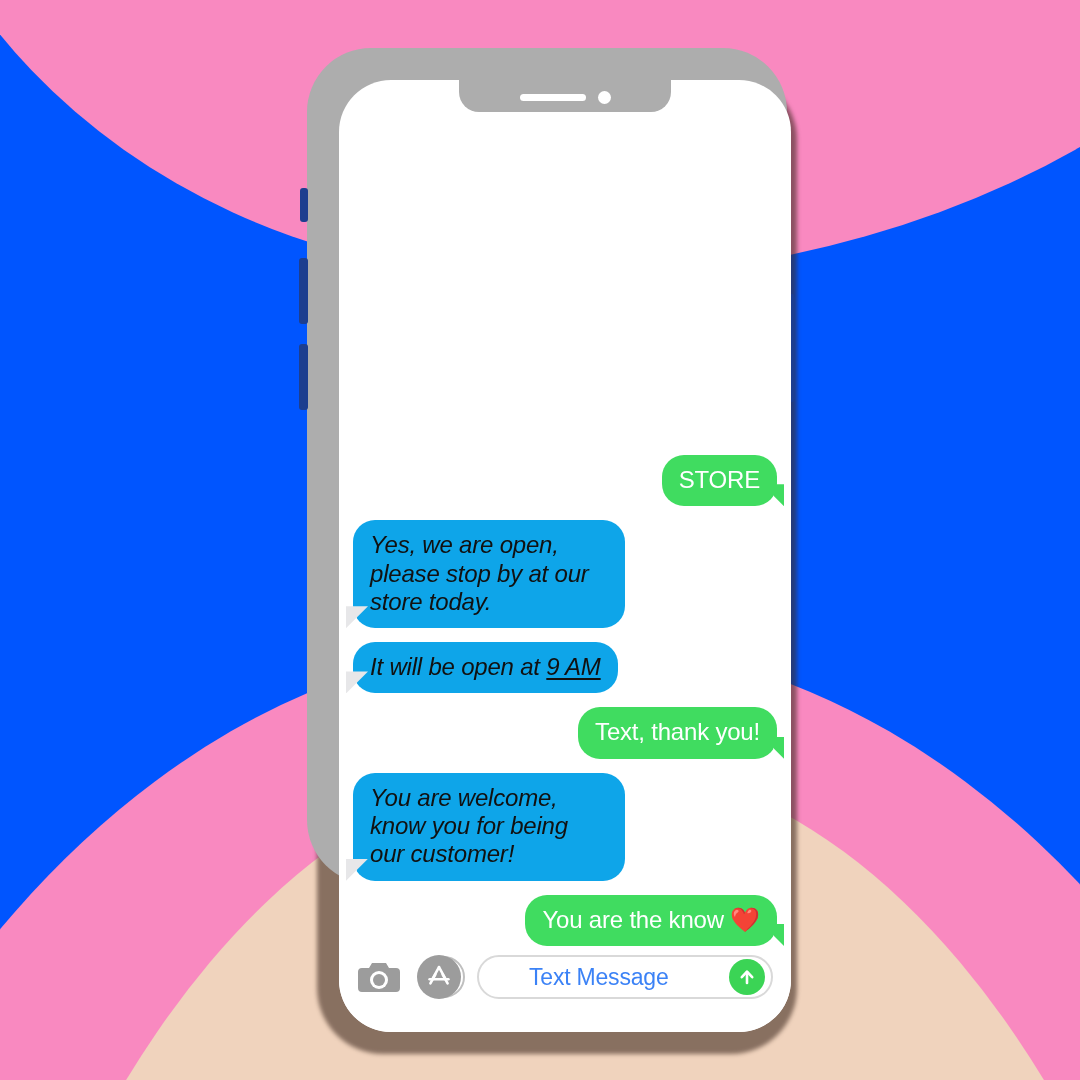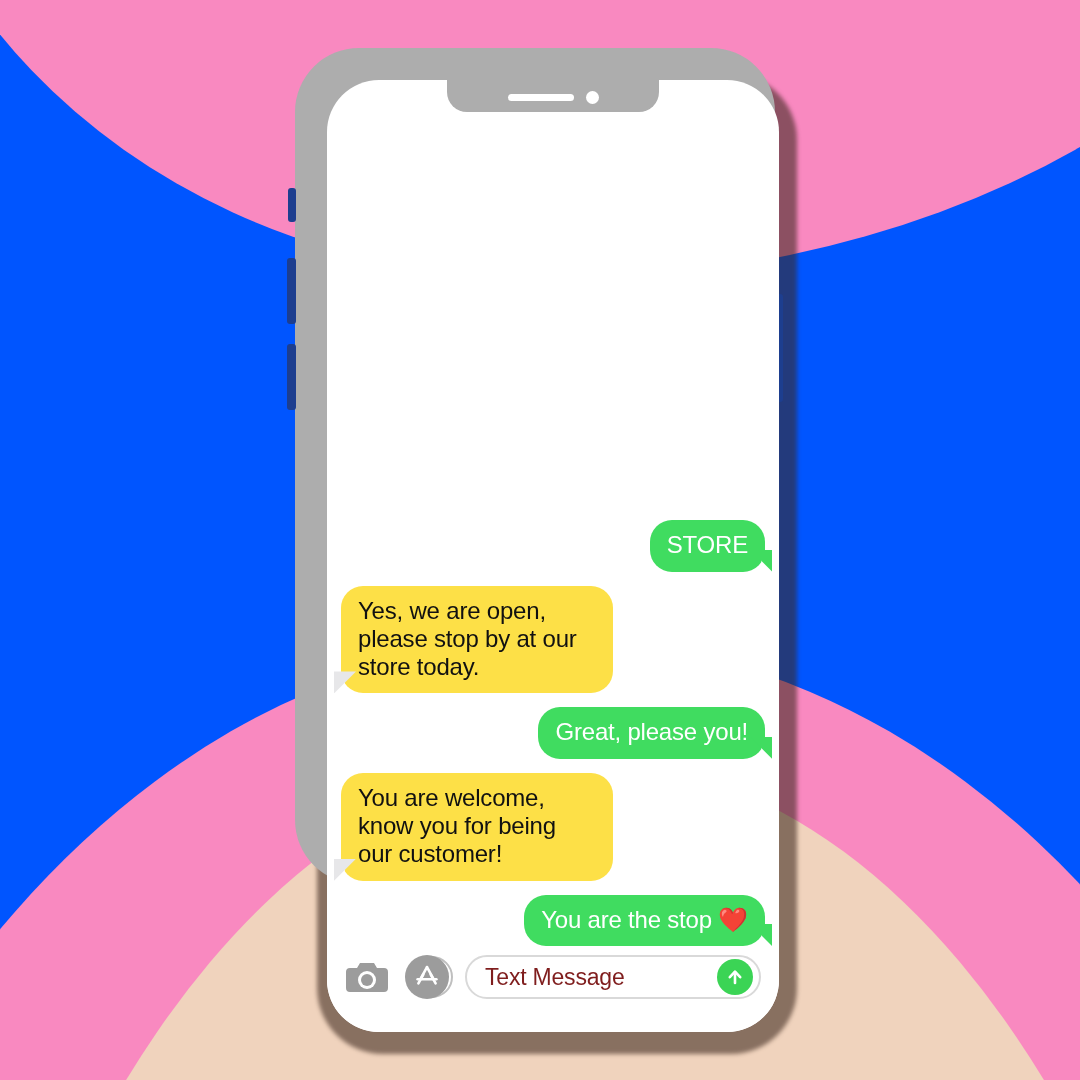--- a/index.html
+++ b/index.html
@@ -78,21 +78,21 @@
     top: 26px;
     width: 480px;
     height: 980px;
     border-radius: 66px;
     background: rgba(60,40,30,0.58);
     filter: blur(2px);
   }
 
   .phone-frame {
     position: absolute;
-    left: 0; top: 0;
+    left: 12px; top: 0;
     width: 480px;
     height: 836px;
     border-radius: 64px;
     background: #ADADAD;
     padding: 32px;
   }
 
   .btn-side {
     position: absolute;
     background: #1D3E8F;
@@ -151,21 +151,21 @@
     position: relative;
     max-width: 272px;
     padding: 11px 17px 12px 17px;
     border-radius: 22px;
     font-size: 24px;
     line-height: 1.18;
     letter-spacing: -0.2px;
     word-wrap: break-word;
   }
   .bubble.out { background: #40DC60; color: #FFFFFF; }
-  .bubble.in  { background: #fde047; color: #111111; }
+  .bubble.in  { background: #0ea5e9; color: #111111; font-style: italic; }
 
   
   .bubble.out::after {
     content: "";
     position: absolute;
     right: -7px;
     bottom: 0;
     width: 22px;
     height: 22px;
     background: #40DC60;
@@ -239,23 +239,24 @@
     height: 44px;
     border: 2px solid #D9D9D9;
     border-radius: 23px;
     display: flex;
     align-items: center;
     padding: 0 6px 0 18px;
     position: relative;
   }
   .placeholder {
     flex: 1;
-    color: #7f1d1d;
+    color: #3b82f6;
     font-size: 23px;
     letter-spacing: -0.2px;
+    margin-left: 32px;
   }
   .send-btn {
     width: 36px; height: 36px;
     border-radius: 50%;
     background: #3BD455;
     display: flex; align-items: center; justify-content: center;
     flex: none;
   }
 </style>
 </head>
@@ -288,31 +289,34 @@
 
           <div class="row out">
             <div class="bubble out">STORE</div>
           </div>
 
           <div class="row in">
             <div class="bubble in">Yes, we are open, please stop by at our store today.</div>
           </div>
 
 
+          <div class="row in">
+            <div class="bubble in"><span>It will be open at </span><span class="link-underline">9 AM</span></div>
+          </div>
 
           <div class="row out">
-            <div class="bubble out">Great, please you!</div>
+            <div class="bubble out">Text, thank you!</div>
           </div>
 
           <div class="row in">
             <div class="bubble in">You are welcome, know you for being our customer!</div>
           </div>
 
           <div class="row out">
-            <div class="bubble out"><span>You are the stop </span><span class="emoji">❤️</span></div>
+            <div class="bubble out"><span>You are the know </span><span class="emoji">❤️</span></div>
           </div>
 
         </div>
 
         <div class="inputbar">
 
           <div class="icon-btn">
             <svg width="44" height="36" viewBox="0 0 44 36">
               <path d="M15 4 h14 l3 5 h7 a4 4 0 0 1 4 4 v16 a4 4 0 0 1 -4 4 h-34 a4 4 0 0 1 -4 -4 v-16 a4 4 0 0 1 4 -4 h7 z" fill="#9C9C9C"></path>
               <circle cx="22" cy="21" r="9" fill="#FFFFFF"></circle>

